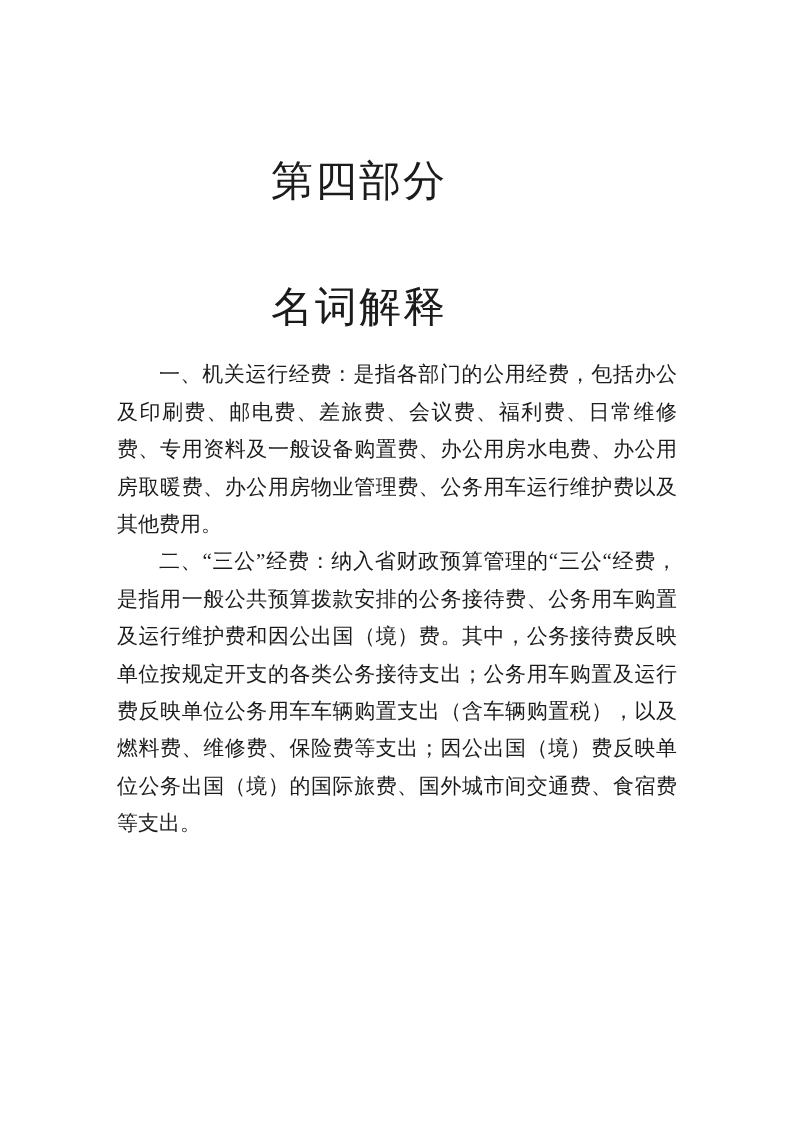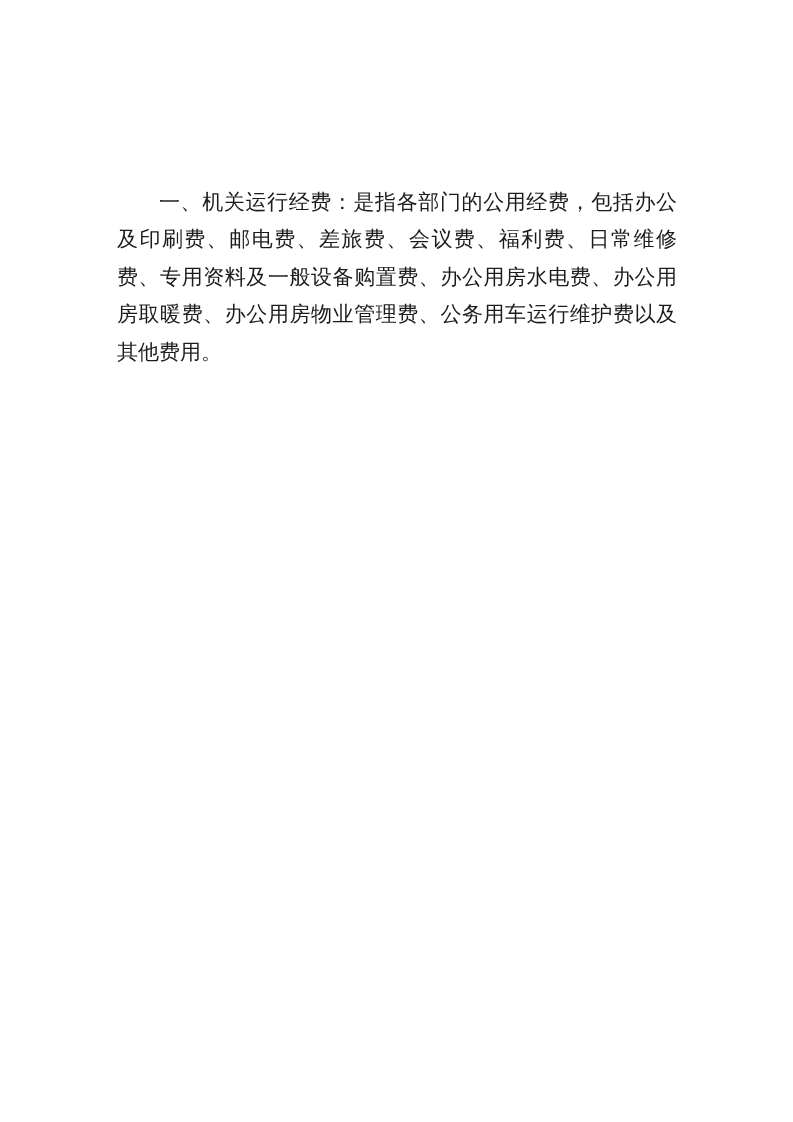--- a/index.html
+++ b/index.html
@@ -49,17 +49,20 @@
     text-indent: 2em;
     word-break: break-all;
     color: #1b1b1b;
   }
 </style>
 </head>
 <body>
 
 <div class="page">
   <div class="title-block">
+    <h1 class="section-title">第四部分</h1>
+    <h2 class="section-subtitle">名词解释</h2>
   </div>
   <div class="body-text">
     <p>一、机关运行经费：是指各部门的公用经费，包括办公及印刷费、邮电费、差旅费、会议费、福利费、日常维修费、专用资料及一般设备购置费、办公用房水电费、办公用房取暖费、办公用房物业管理费、公务用车运行维护费以及其他费用。</p>
+    <p>二、“三公”经费：纳入省财政预算管理的“三公“经费，是指用一般公共预算拨款安排的公务接待费、公务用车购置及运行维护费和因公出国（境）费。其中，公务接待费反映单位按规定开支的各类公务接待支出；公务用车购置及运行费反映单位公务用车车辆购置支出（含车辆购置税），以及燃料费、维修费、保险费等支出；因公出国（境）费反映单位公务出国（境）的国际旅费、国外城市间交通费、食宿费等支出。</p>
   </div>
 </div>
 
 </body></html>

